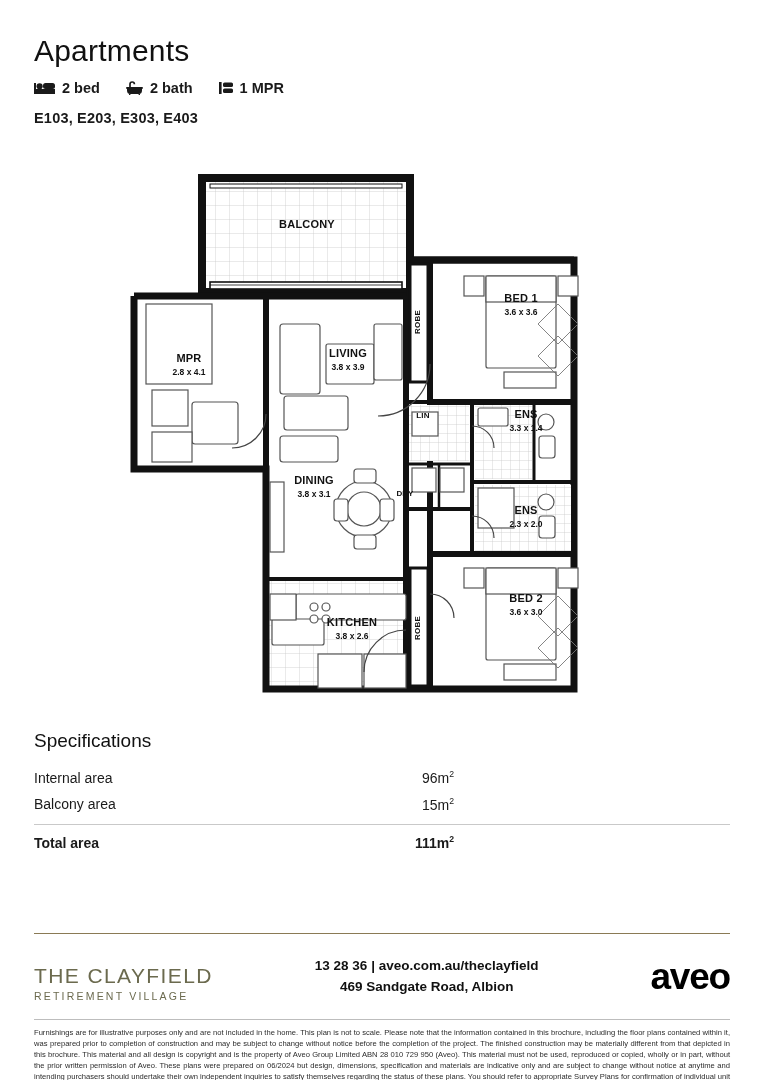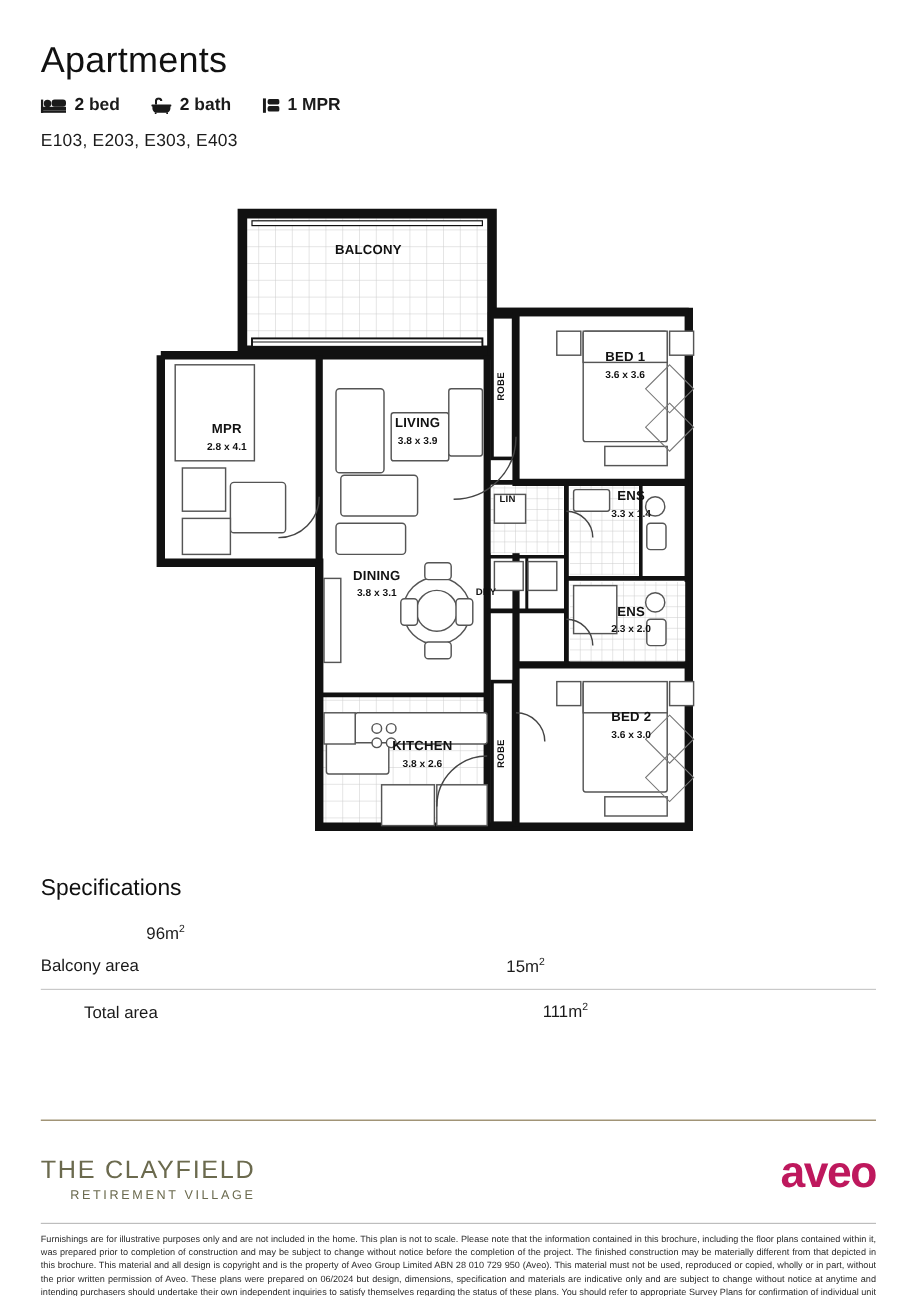--- a/index.html
+++ b/index.html
@@ -31,21 +31,21 @@
     margin-top: 12px;
     font-size: 14.5px;
     font-weight: 700;
     color: #1a1a1a;
   }
   .fact { display: flex; align-items: center; gap: 7px; }
   .fact svg { display: block; }
   .unit-codes {
     margin-top: 14px;
     font-size: 14.5px;
-    font-weight: 400;
+    font-weight: 700;
     letter-spacing: 0.2px;
   }
 
   
   .plan-wrap {
     position: relative;
     width: 696px;
     height: 550px;
     margin-top: 38px;
   }
@@ -92,21 +92,21 @@
     font-size: 14px;
     padding: 5px 0;
   }
   .spec-row .k { width: 300px; }
   .spec-row .v { width: 120px; text-align: right; }
   .spec-sep {
     border: 0;
     border-top: 1px solid #c9c9c9;
     margin: 7px 0 0 0;
   }
-  .spec-row.total { font-weight: 400; padding-top: 9px; margin-left: 36px; }
+  .spec-row.total { font-weight: 700; padding-top: 9px; }
   sup { font-size: 0.62em; vertical-align: super; }
 
   
   .rule-short {
     position: absolute;
     left: 34px;
     top: 899px;
     width: 696px;
     border-top: 1px solid #8a7a55;
   }
@@ -124,35 +124,35 @@
     letter-spacing: 1.4px;
     color: #6b6a4e;
     font-weight: 400;
     margin-top: 12px;
   }
   .brand .brand-sub {
     font-size: 10.5px;
     letter-spacing: 2.2px;
     color: #6b6a4e;
     margin-top: 2px;
-    text-align: right;
+    text-align: left;
   }
   .contact {
     text-align: center;
     font-size: 13.5px;
     font-weight: 700;
     line-height: 1.55;
     color: #111;
     margin-left: -10px;
   }
   .aveo-logo {
     font-size: 37px;
     font-weight: 700;
     letter-spacing: -1.2px;
-    color: #be185d;
+    color: #000000;
   }
 
   .disclaimer {
     position: absolute;
     left: 34px;
     top: 985px;
     width: 696px;
     font-size: 7.6px;
     line-height: 1.45;
     color: #2b2b2b;
@@ -339,21 +339,21 @@
       <g stroke="#444" stroke-width="1.2" fill="none">
         <path d="M232 250 A34 34 0 0 1 198 284"></path>
         <path d="M396 200 A52 52 0 0 1 344 252"></path>
         <path d="M372 466 A42 42 0 0 0 330 508"></path>
         <path d="M438 262 A22 22 0 0 1 460 284"></path>
         <path d="M438 352 A22 22 0 0 1 460 374"></path>
         <path d="M396 430 A24 24 0 0 1 420 454"></path>
       </g>
     </svg>
 
-    <div class="plan-label" style="left:228px; top:39px; width:90px;">
+    <div class="plan-label" style="left:228px; top:54px; width:90px;">
       <span>BALCONY</span>
     </div>
 
     <div class="plan-label" style="left:120px; top:188px; width:70px;">
       <span>MPR</span>
       <span class="dim">2.8 x 4.1</span>
     </div>
 
     <div class="plan-label" style="left:274px; top:183px; width:80px;">
       <span>LIVING</span>
@@ -404,20 +404,21 @@
 
     <div class="plan-label small vert" style="left:379px; top:434px; width:12px; height:60px;">
       <span>ROBE</span>
     </div>
   </div>
 
   <div class="spec">
     <h2>Specifications</h2>
 
     <div class="spec-row">
+      <div class="k">Internal area</div>
       <div class="v"><span>96m</span><sup>2</sup></div>
     </div>
 
     <div class="spec-row">
       <div class="k">Balcony area</div>
       <div class="v"><span>15m</span><sup>2</sup></div>
     </div>
 
     <hr class="spec-sep">
 
@@ -428,20 +429,24 @@
   </div>
 
   <div class="rule-short"></div>
 
   <div class="footer">
     <div class="brand">
       <div class="brand-main">THE CLAYFIELD</div>
       <div class="brand-sub">RETIREMENT VILLAGE</div>
     </div>
 
+    <div class="contact">
+      <div>13 28 36 | aveo.com.au/theclayfield</div>
+      <div>469 Sandgate Road, Albion</div>
+    </div>
 
     <div class="aveo-logo">aveo</div>
   </div>
 
   <div class="disclaimer">
     <div class="divider"></div>
     <span>Furnishings are for illustrative purposes only and are not included in the home. This plan is not to scale. Please note that the information contained in this brochure, including the floor plans contained within it, was prepared prior to completion of construction and may be subject to change without notice before the completion of the project. The finished construction may be materially different from that depicted in this brochure. This material and all design is copyright and is the property of Aveo Group Limited ABN 28 010 729 950 (Aveo). This material must not be used, reproduced or copied, wholly or in part, without the prior written permission of Aveo. These plans were prepared on 06/2024 but design, dimensions, specification and materials are indicative only and are subject to change without notice at anytime and intending purchasers should undertake their own independent inquiries to satisfy themselves regarding the status of these plans. You should refer to appropriate Survey Plans for confirmation of individual unit areas.</span>
   </div>
 
 </div>

